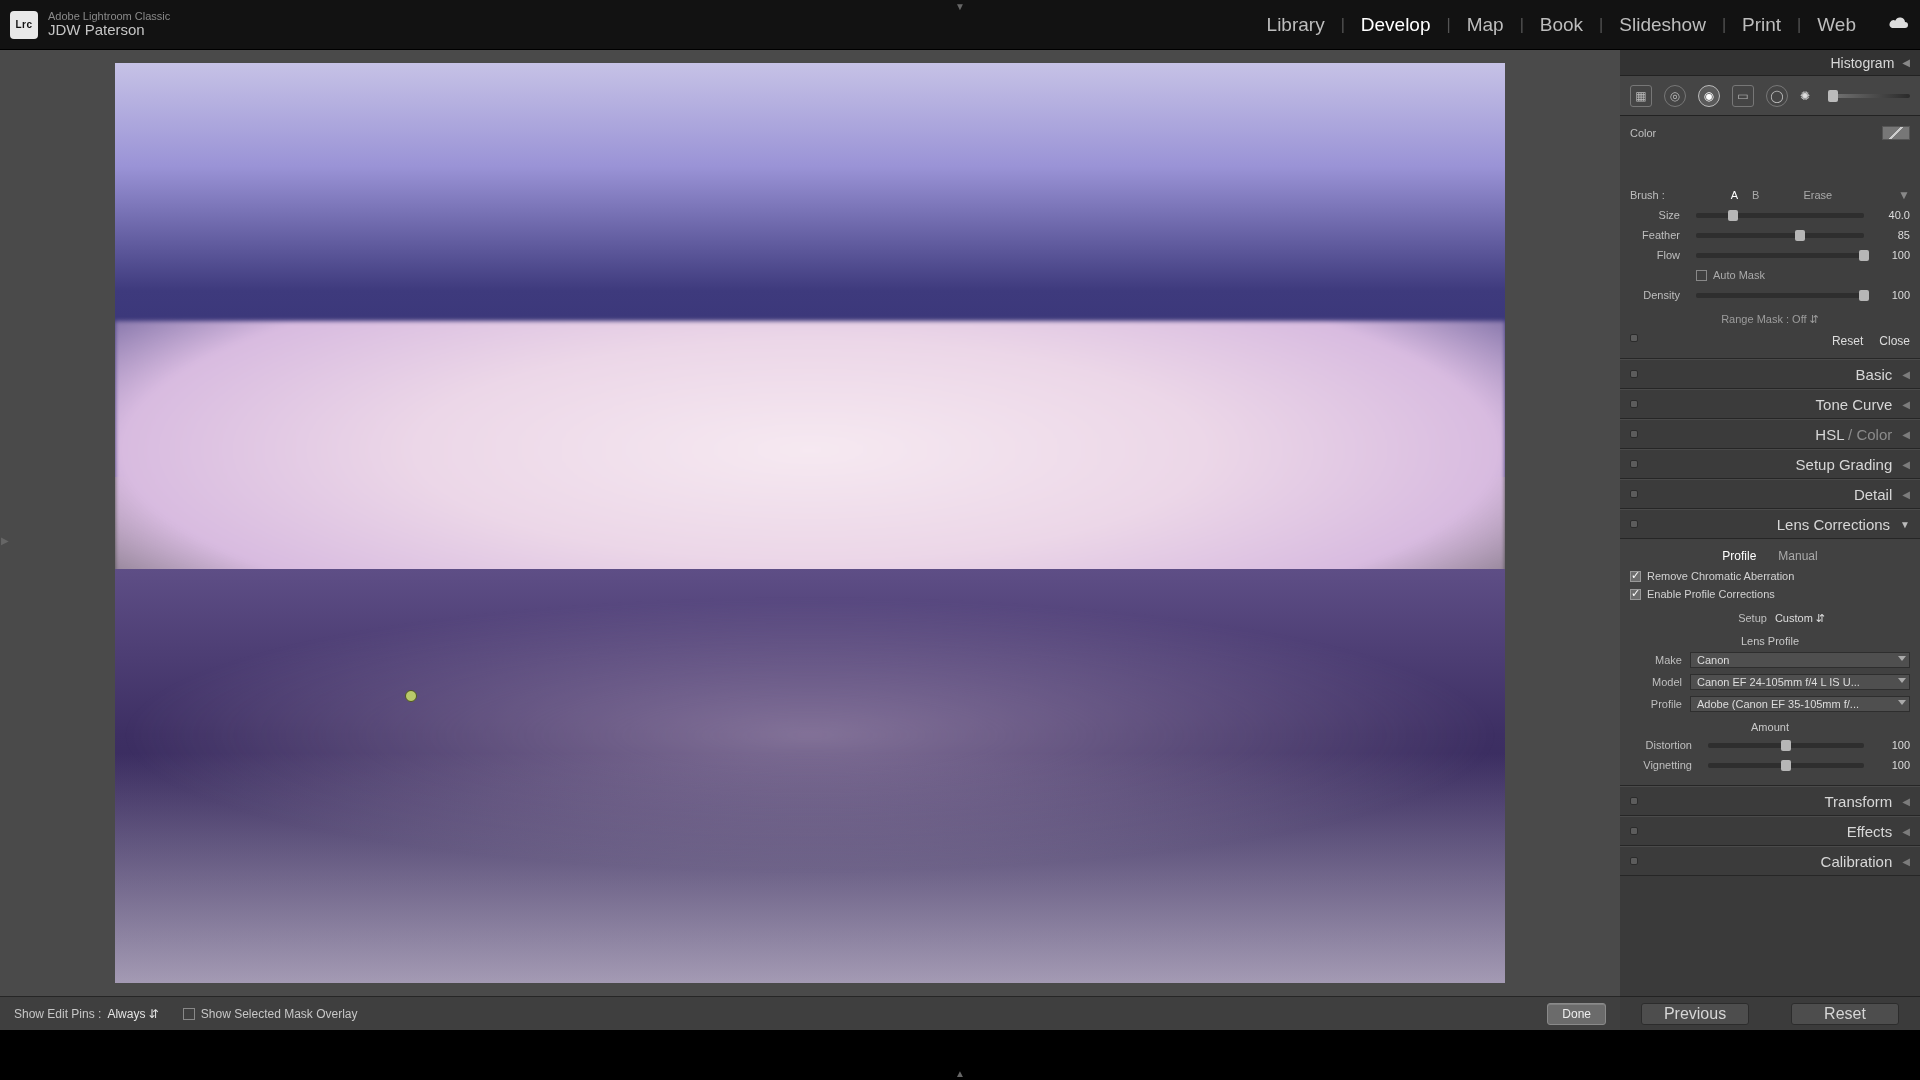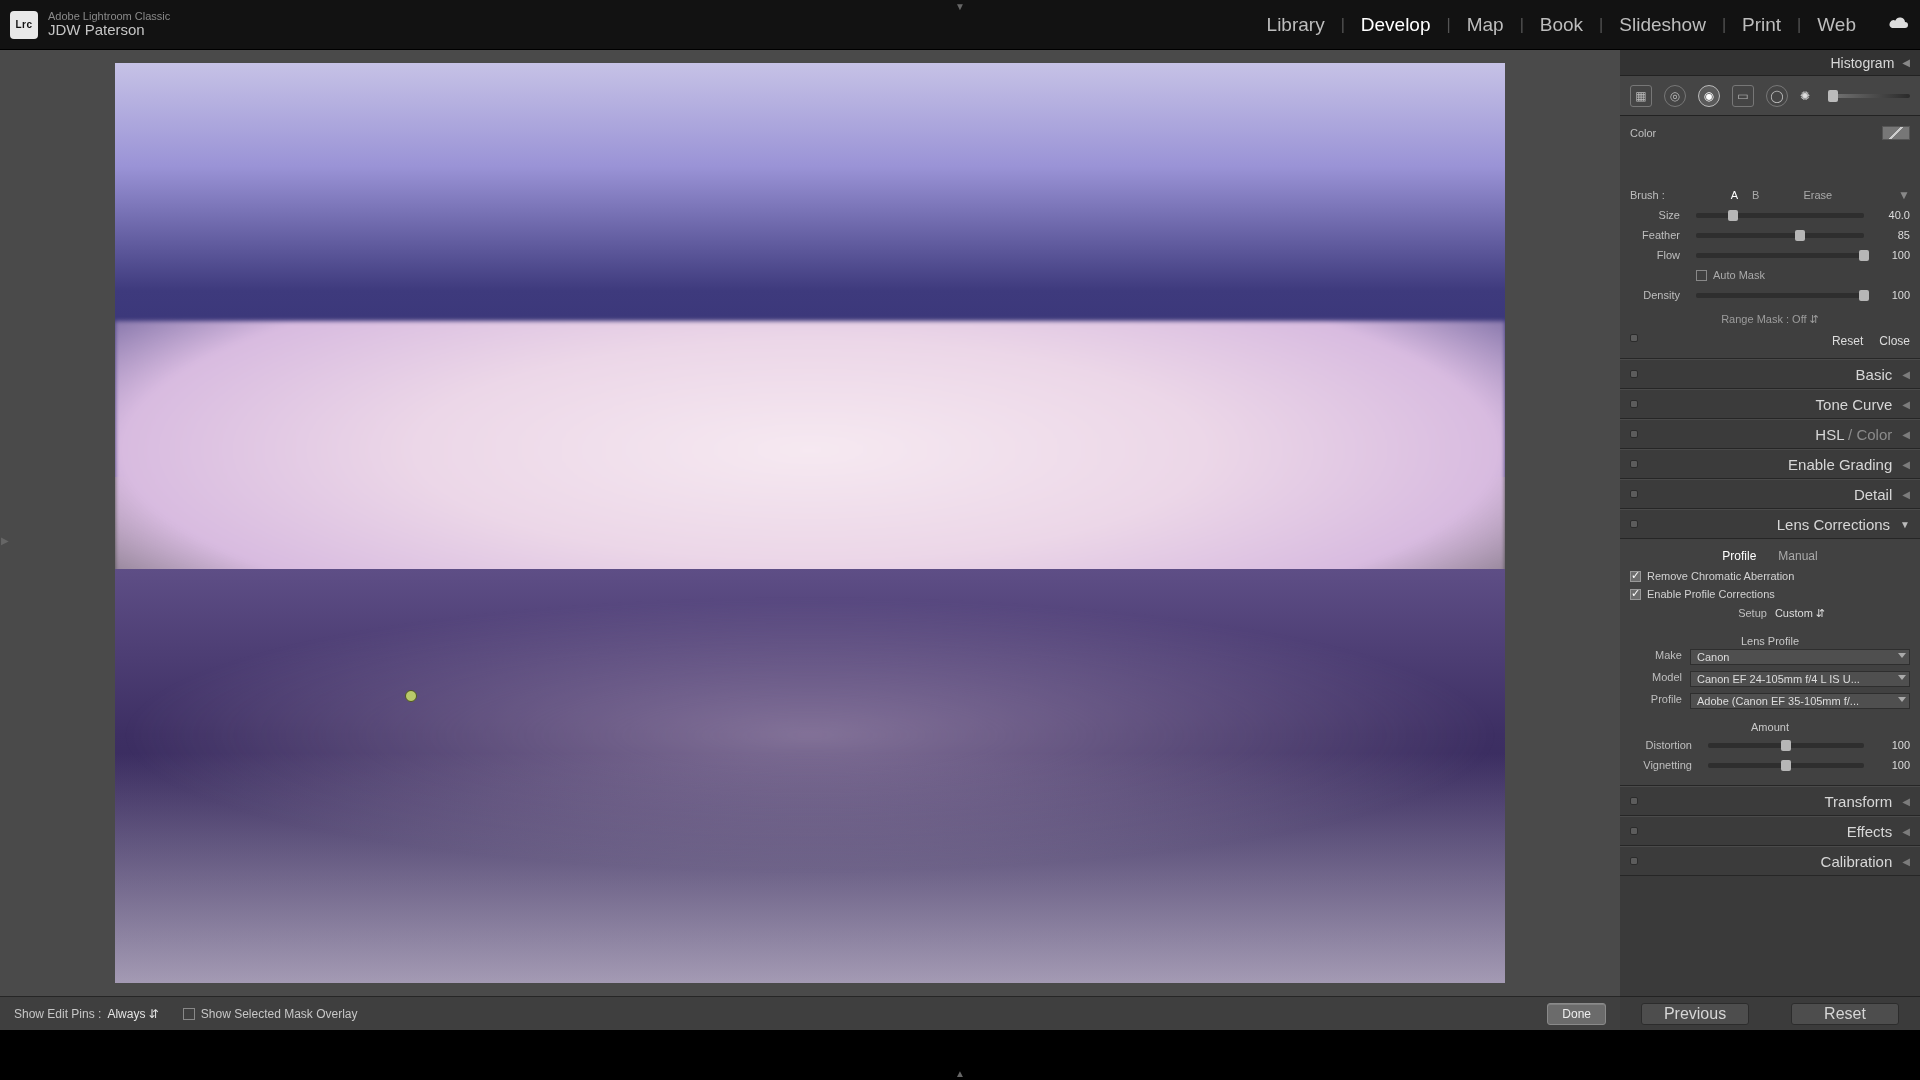--- a/index.html
+++ b/index.html
@@ -78,21 +78,21 @@
 .section .dim { color:#8c8c8c; }
 
 
 .lens-body { background:#414141; padding: 6px 10px 10px 10px; border-bottom:1px solid #262626; }
 .tabrow { display:flex; justify-content:center; gap:22px; height:22px; align-items:center; font-size:12px; }
 .tabrow .t { color:#aaa; cursor:pointer; }
 .tabrow .t.sel { color:#fff; }
 .chkline { display:flex; align-items:center; height:18px; font-size:11px; color:#d2d2d2; }
 .chkline .cbox { width:11px; height:11px; border:1px solid #999; background:#6d6d6d; margin-right:6px; position:relative; }
 .chkline .cbox.checked::after { content:"✓"; position:absolute; top:-3px; left:0; font-size:11px; color:#fff; }
-.kv { display:flex; height:22px; font-size:11px; }
+.kv { display:flex; align-items:center; height:22px; font-size:11px; }
 .kv .k { width:60px; text-align:right; color:#bfbfbf; padding-right:8px; }
 .kv .v { flex:1; height:16px; background:#4f4f4f; border:1px solid #2e2e2e; padding:0 6px; color:#ddd; display:flex; align-items:center; overflow:hidden; white-space:nowrap; text-overflow:ellipsis; position:relative; }
 .kv .v::after { content:""; position:absolute; right:3px; top:3px; width:0; height:0; border-left:4px solid transparent; border-right:4px solid transparent; border-top:5px solid #aaa; }
 .subhdr { text-align:center; color:#c8c8c8; font-size:11px; margin:6px 0 2px; }
 
 
 #prevreset { height: 34px; background:#3b3b3b; border-top:1px solid #222; display:flex; align-items:center; justify-content:space-around; }
 #prevreset button { background:#4d4d4d; border:1px solid #2c2c2c; color:#d6d6d6; height:22px; width:108px; border-radius:3px; font-size:16px; cursor:pointer; }
 
 
@@ -237,21 +237,21 @@
         <span class="ttl">Tone Curve</span>
         <span class="chev">◀</span>
       </div>
     <div class="section">
         <span class="dot"></span>
         <span class="ttl"><span>HSL</span><span class="dim"> / </span><span class="dim">Color</span></span>
         <span class="chev">◀</span>
       </div>
     <div class="section">
         <span class="dot"></span>
-        <span class="ttl">Enable Grading</span>
+        <span class="ttl">Setup Grading</span>
         <span class="chev">◀</span>
       </div>
     <div class="section">
         <span class="dot"></span>
         <span class="ttl">Detail</span>
         <span class="chev">◀</span>
       </div>
 
     <div class="section expanded">
         <span class="dot"></span>

